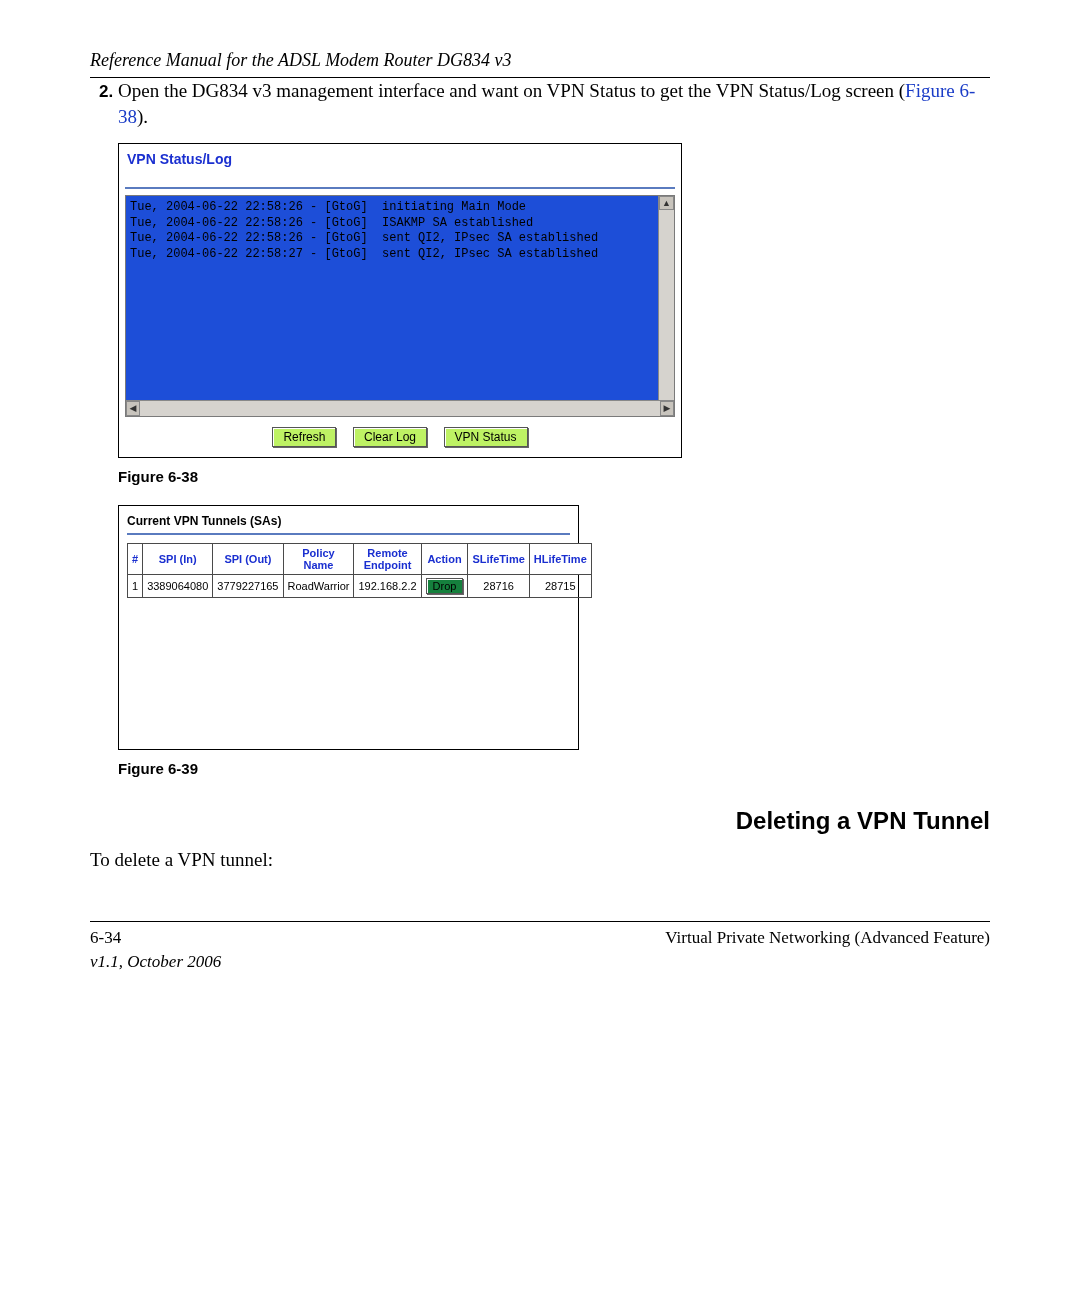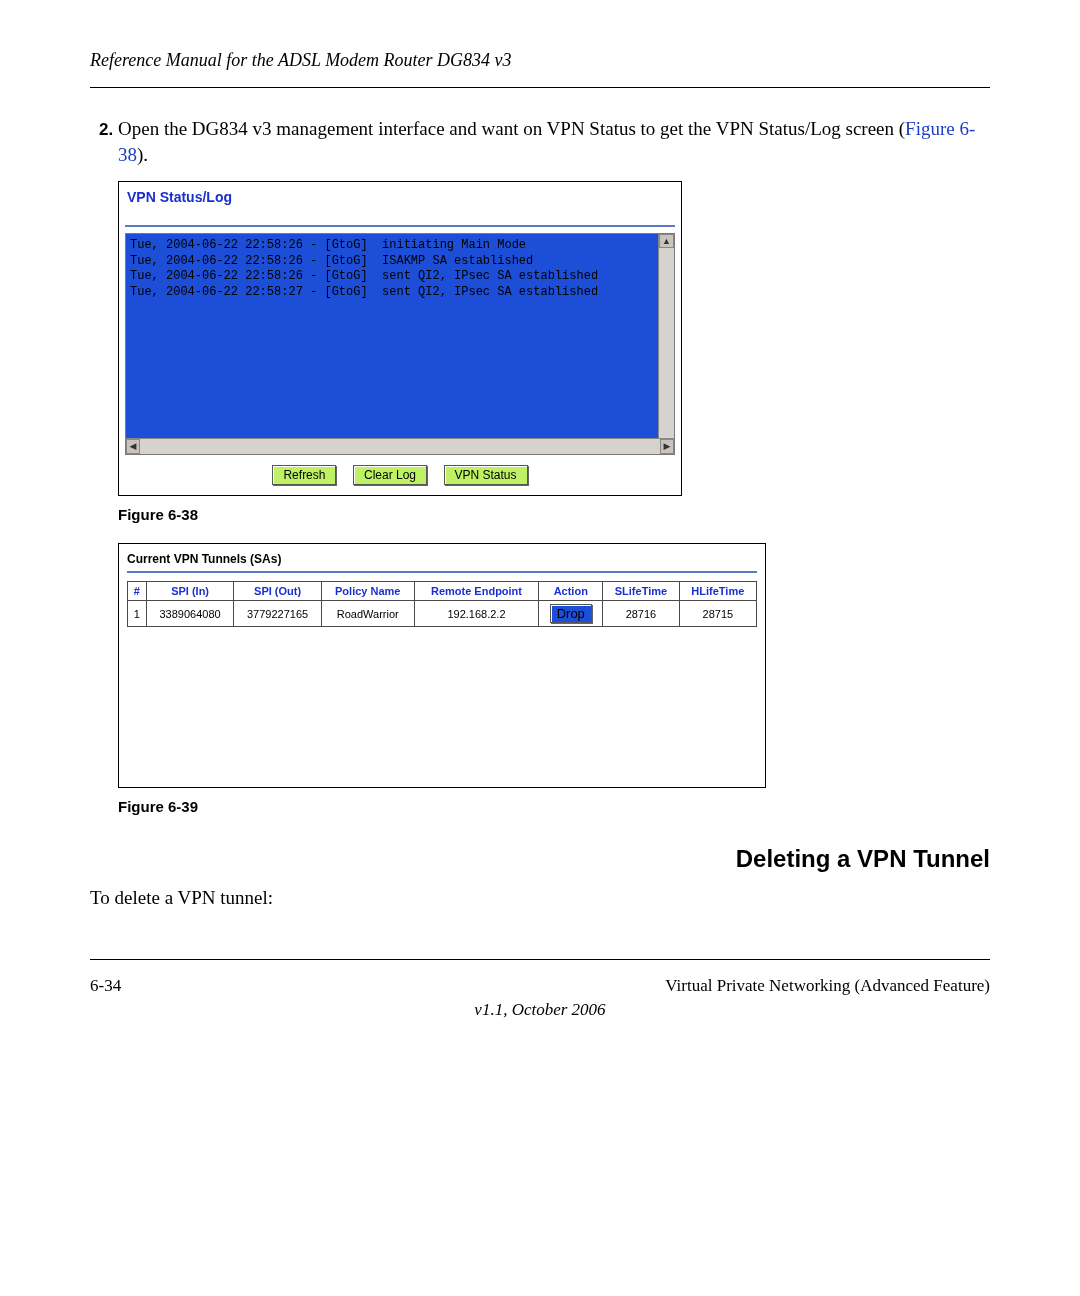--- a/index.html
+++ b/index.html
@@ -11,22 +11,21 @@
     background: #fff;
     width: 1080px;
   }
   .page {
     padding: 50px 90px 40px 90px;
   }
   .header-row {
     font-style: italic;
     font-size: 18px;
     border-bottom: 1px solid #000;
-    padding-bottom: 16px;
-    margin-bottom: 28px;
+    padding-bottom: 6px;
   }
   ol.main-list {
     padding-left: 28px;
     margin: 0;
   }
   ol.main-list > li {
     font-family: "Times New Roman", Times, serif;
     font-size: 19px;
     line-height: 1.35;
     margin-bottom: 4px;
@@ -125,21 +124,21 @@
     font-size: 12px;
     padding: 2px 10px;
     margin: 0 6px;
     background: #bef264;
     border: 1px solid #555;
     box-shadow: inset 1px 1px 0 #fff, 1px 1px 0 #666;
     color: #000;
   }
   
   .fig39 {
-    width: 648px;
+    width: 461px;
     border: 1px solid #000;
     padding: 8px 8px 10px 8px;
     background: #fff;
     height: 245px;
     box-sizing: border-box;
   }
   .fig39-title {
     font-family: Arial, Helvetica, sans-serif;
     font-weight: bold;
     color: #000;
@@ -165,47 +164,46 @@
   table.vpn-table td {
     border: 1px solid #4a4a4a;
     padding: 3px 4px;
     color: #000;
     text-align: center;
     white-space: nowrap;
   }
   .drop-btn {
     display: inline-block;
     font-family: Arial, Helvetica, sans-serif;
-    font-size: 13px;
+    font-size: 11px;
     padding: 1px 6px;
-    background: #1d4ed8;
+    background: #15803d;
     border: 1px solid #555;
     box-shadow: inset 1px 1px 0 #fff, 1px 1px 0 #666;
   }
   h2.section-heading {
     font-family: Arial, Helvetica, sans-serif;
     font-weight: bold;
     font-size: 24px;
     margin: 30px 0 14px 0;
     text-align: right;
   }
   .plain-para {
     font-size: 19px;
     margin: 0 0 20px 0;
   }
   .footer {
     border-top: 1px solid #000;
     margin-top: 50px;
-    padding-top: 16px;
+    padding-top: 6px;
     display: flex;
     justify-content: space-between;
     font-size: 17px;
   }
   .footer-center {
-    text-align: center;
     font-style: italic;
     font-size: 17px;
     margin-top: 4px;
   }
 </style>
 </head>
 <body>
 
 <div class="page">
   <div class="header-row">Reference Manual for the ADSL Modem Router DG834 v3</div>

